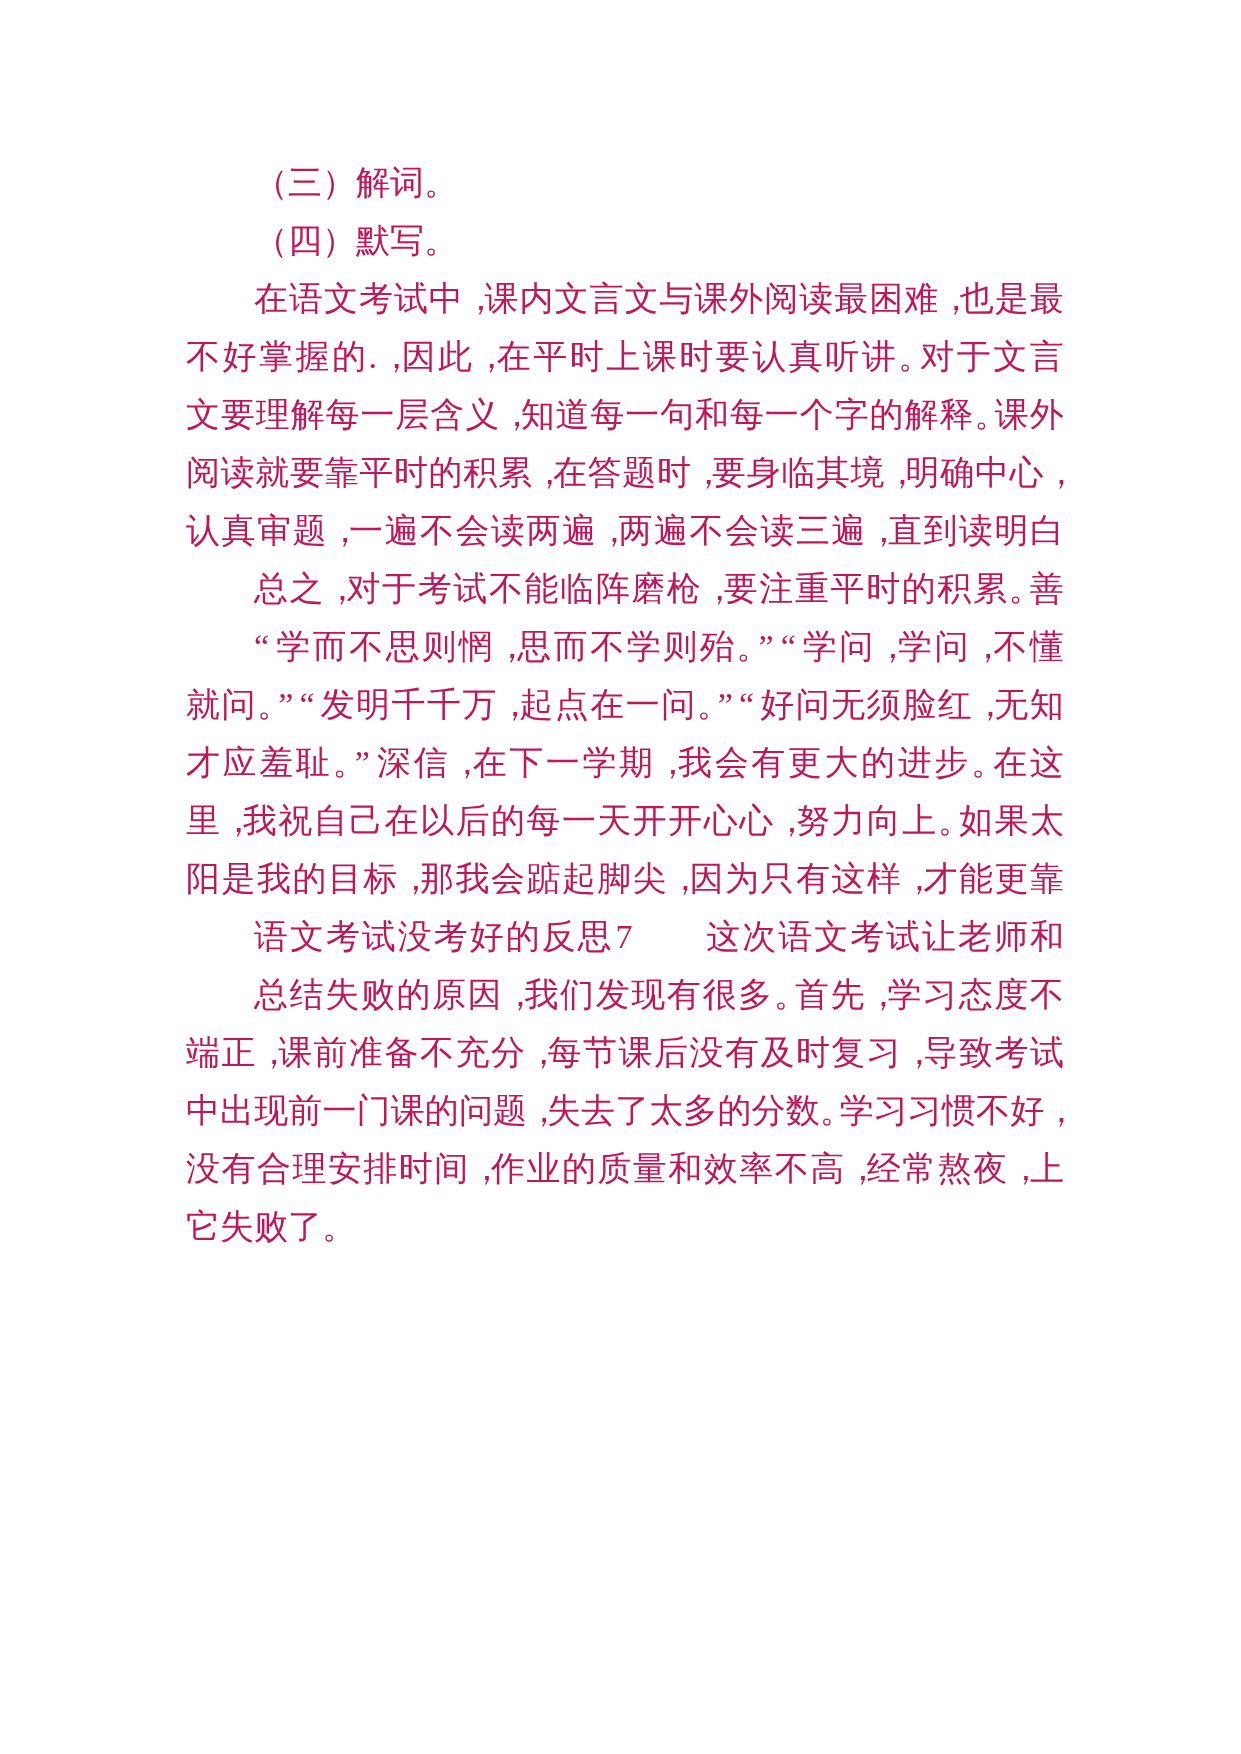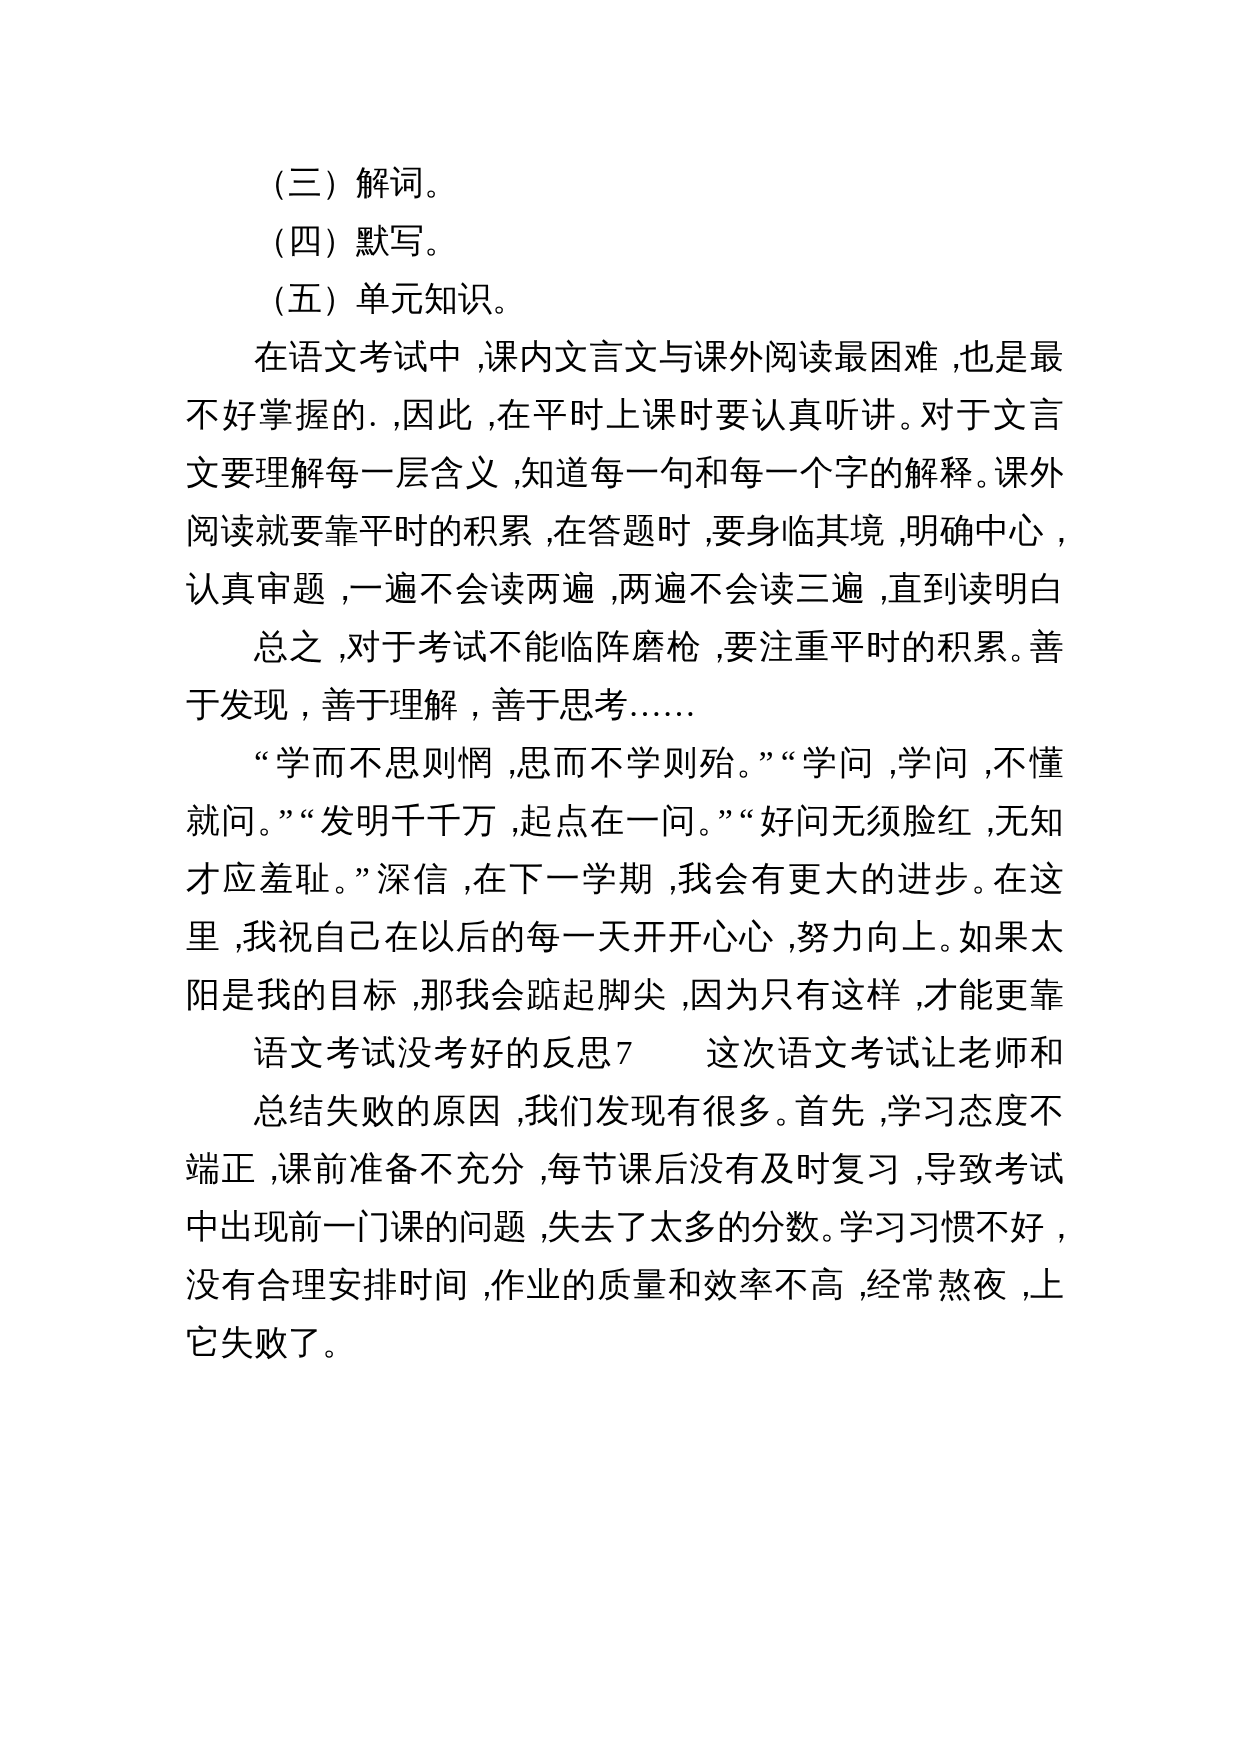--- a/index.html
+++ b/index.html
@@ -6,21 +6,21 @@
   body { background: #ffffff; }
 
   .page {
     position: relative;
     width: 1241px;
     height: 1368px;
     background: #ffffff;
     box-sizing: border-box;
     padding: 154px 0 0 186px;
     font-family: "Liberation Serif", "DejaVu Serif", serif;
-    color: #000000;
+    color: #be185d;
     overflow: hidden;
   }
 
   .text-block {
     width: 878px;
     font-size: 34px;
   }
 
   .para { margin: 0; }
 
@@ -60,23 +60,20 @@
 
 <div class="page">
   <div class="text-block">
       <div class="para">
         <div class="line textline first">（三）解词。</div>
       </div>
       <div class="para">
         <div class="line textline first">（四）默写。</div>
       </div>
       <div class="para">
-        <div class="line textline first">（五）单元知识。</div>
-      </div>
-      <div class="para">
         <div class="line flexline first">
           <span class="ch">在</span>
           <span class="ch">语</span>
           <span class="ch">文</span>
           <span class="ch">考</span>
           <span class="ch">试</span>
           <span class="ch">中</span>
           <span class="ch punct">，</span>
           <span class="ch">课</span>
           <span class="ch">内</span>
@@ -230,21 +227,20 @@
           <span class="ch">注</span>
           <span class="ch">重</span>
           <span class="ch">平</span>
           <span class="ch">时</span>
           <span class="ch">的</span>
           <span class="ch">积</span>
           <span class="ch">累</span>
           <span class="ch punct">。</span>
           <span class="ch">善</span>
         </div>
-        <div class="line textline">于发现，善于理解，善于思考……</div>
       </div>
       <div class="para">
         <div class="line flexline first">
           <span class="ch punct">“</span>
           <span class="ch">学</span>
           <span class="ch">而</span>
           <span class="ch">不</span>
           <span class="ch">思</span>
           <span class="ch">则</span>
           <span class="ch">惘</span>

